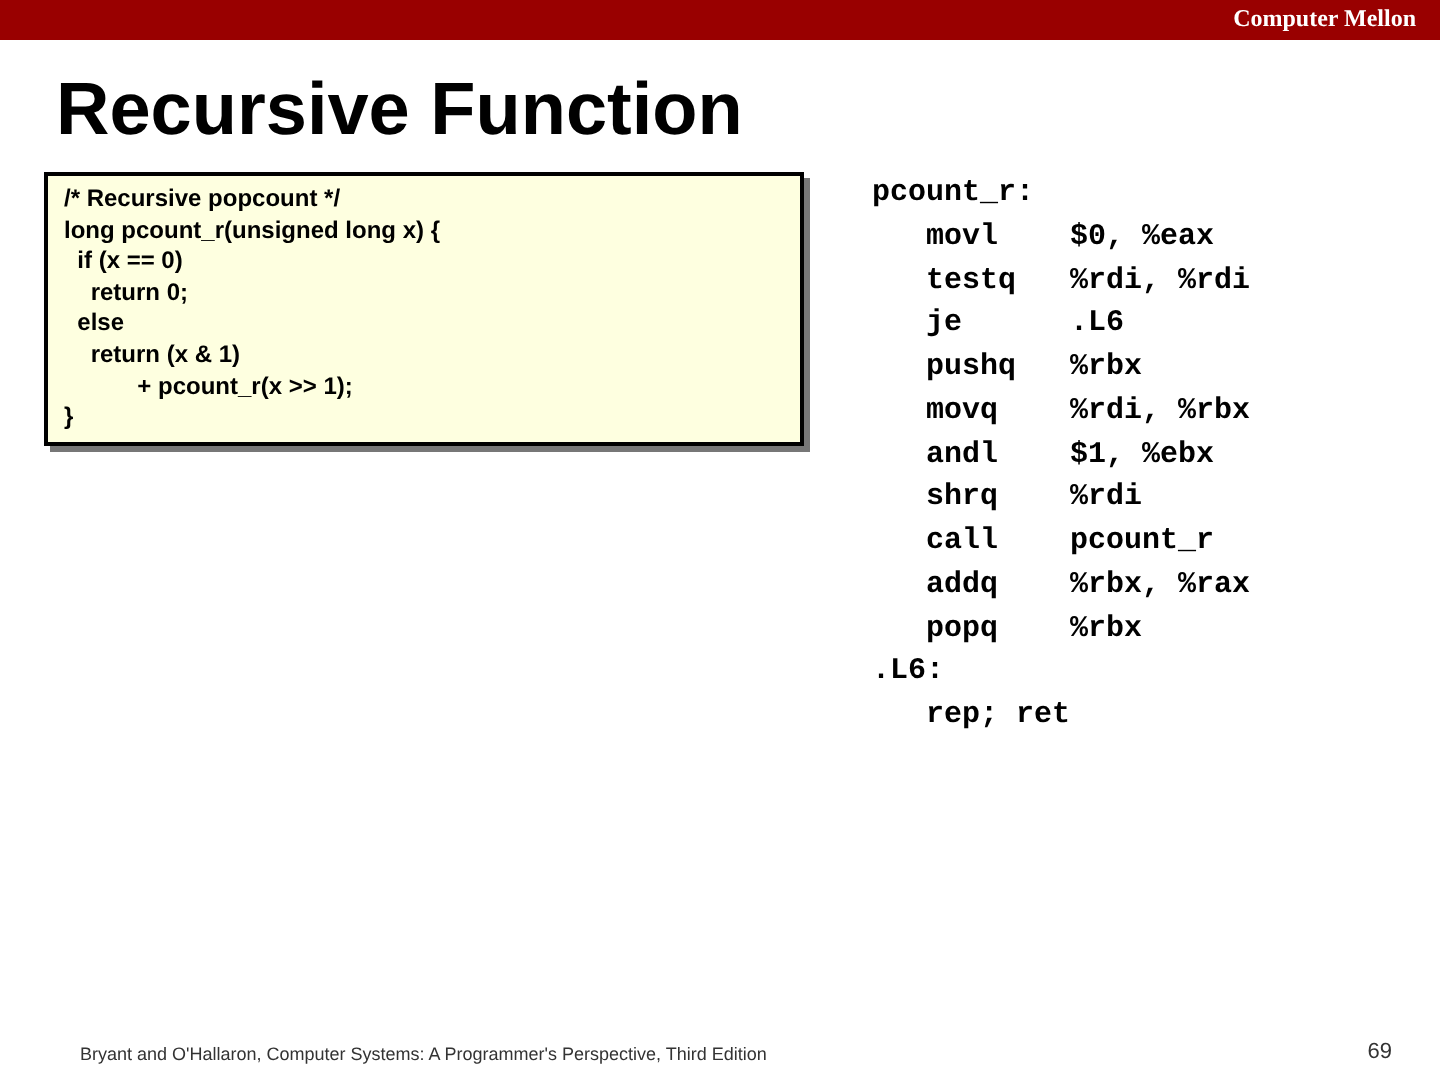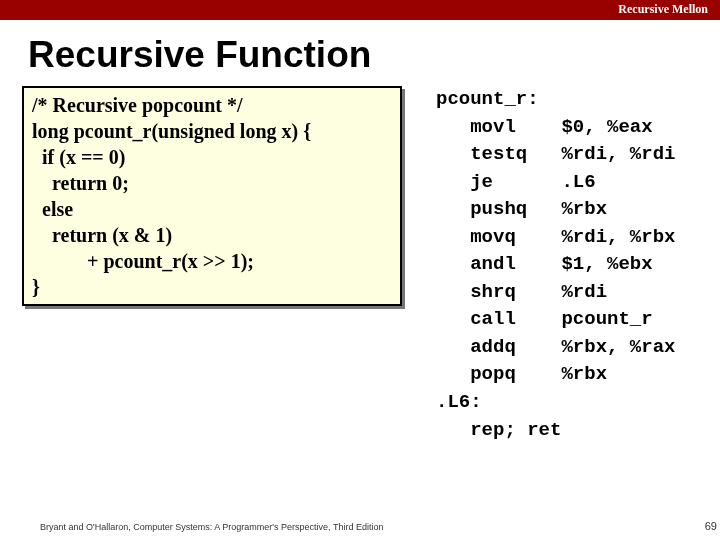--- a/index.html
+++ b/index.html
@@ -31,56 +31,56 @@
   .content {
     display: flex;
     align-items: flex-start;
     padding-left: 22px;
   }
   .code-box {
     background: #feffe0;
     border: 2px solid #000;
     box-shadow: 3px 3px 0 #777;
     padding: 4px 8px;
-    font-family: Liberation Serif, serif;
-    font-size: 20px;
+    font-family: Liberation Sans, sans-serif;
+    font-size: 12px;
     font-weight: bold;
     line-height: 1.3;
     white-space: pre;
     width: 380px;
   }
   .asm-box {
     font-family: "Courier New", Courier, monospace;
-    font-size: 19px;
+    font-size: 15px;
     font-weight: bold;
     line-height: 1.45;
     white-space: pre;
     margin-left: 34px;
   }
   .footer {
     position: absolute;
     bottom: 8px;
     left: 8px;
     font-size: 9px;
     color: #333;
     margin-left: 32px;
   }
   .page-num {
     position: absolute;
     bottom: 8px;
-    right: 3px;
+    right: 24px;
     font-size: 11px;
     color: #333;
   }
 </style>
 </head>
 <body>
 
 <div class="top-bar">
-  <span>Recursive Mellon</span>
+  <span>Computer Mellon</span>
 </div>
 
 <h1 class="slide-title">Recursive Function</h1>
 
 <div class="content">
   <div class="code-box">/* Recursive popcount */
 long pcount_r(unsigned long x) {
   if (x == 0)
     return 0;
   else

